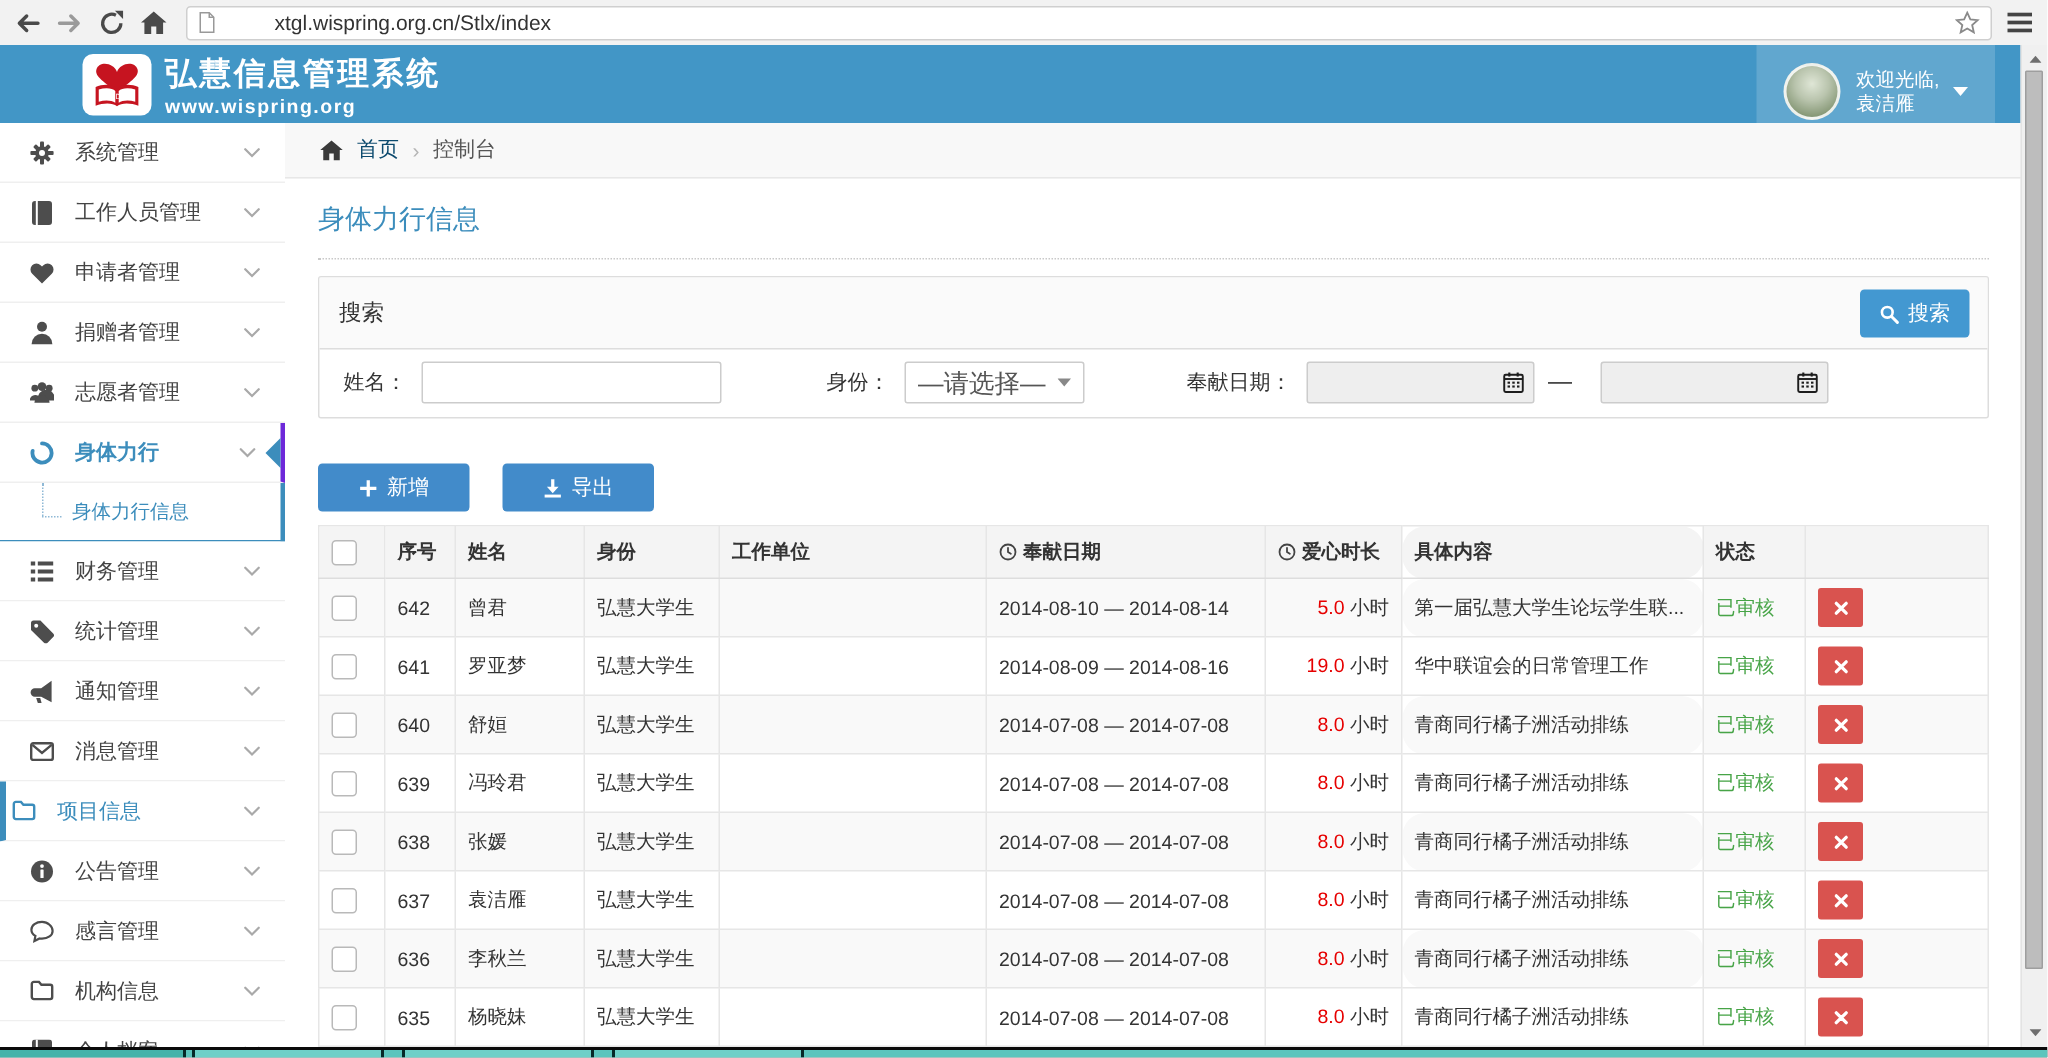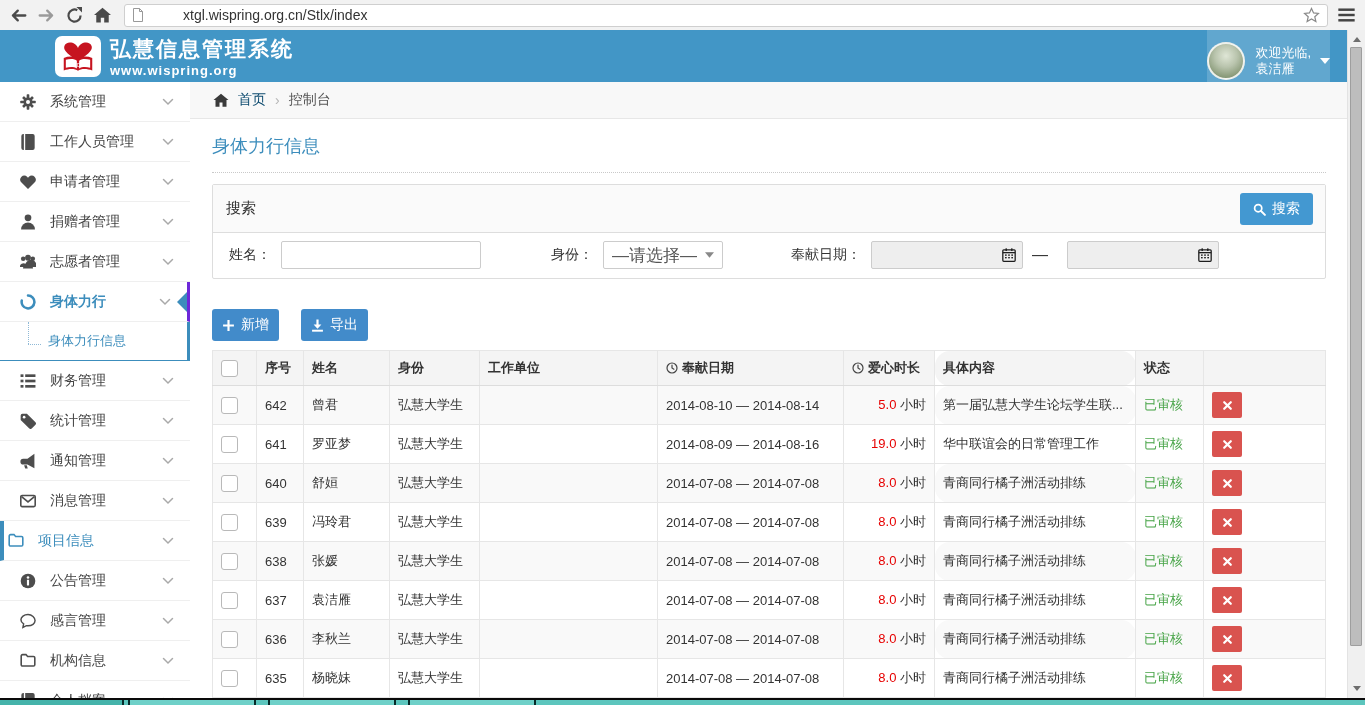--- a/index.html
+++ b/index.html
@@ -29,21 +29,21 @@
   .logo-mark{width:46px;height:41px;background:#fff;border-radius:7px;position:relative;
     display:flex;align-items:center;justify-content:center;}
   .logo-mark svg{width:38px;height:35px;}
   .logo-badge{position:absolute;left:13px;bottom:9px;font-size:5px;color:#fff;letter-spacing:.5px;}
   .logo-text{margin-left:9px;color:#fff;}
   .logo-title{font-size:21px;font-weight:bold;letter-spacing:2px;
     font-family:"DejaVu Serif","Liberation Serif",serif;}
   .logo-sub{font-size:13px;font-weight:bold;letter-spacing:1px;margin-top:0px;
     font-family:"Liberation Sans",sans-serif;}
   .userbox{position:absolute;right:18px;top:0;height:61px;background:rgba(255,255,255,.17);
-    display:flex;align-items:center;padding:0 0;cursor:pointer;}
+    display:flex;align-items:center;padding:0 18px;cursor:pointer;}
   .avatar{width:34px;height:34px;border-radius:50%;border:2px solid rgba(255,255,255,.85);
     background:radial-gradient(circle at 50% 35%,#dfe6d6 0%,#b9c4ad 40%,#8a9b7a 75%,#6f8566 100%);}
   .welcome{color:#fff;font-size:13px;line-height:16px;margin-left:10px;}
   .user-caret{width:10px;height:6px;color:#fff;margin-left:9px;}
 
   
   .sidebar{position:absolute;top:82px;left:0;width:190px;bottom:7px;background:#fff;
     border-right:1px solid #e4e4e4;overflow:hidden;}
   .side-item{height:39px;display:flex;align-items:center;padding-left:20px;
     border-bottom:1px solid #efefef;position:relative;cursor:pointer;background:#fff;}
@@ -99,21 +99,21 @@
     font-size:17px;color:#555;background:#fff;cursor:pointer;box-sizing:border-box;}
   .sel-caret{width:9px;height:6px;color:#888;}
   .f-date{width:152px;height:28px;background:#eee;border:1px solid #ccc;border-radius:2px;
     margin-left:10px;display:flex;align-items:center;justify-content:flex-end;
     padding:0 6px;box-sizing:border-box;cursor:pointer;}
   .cal-ic{width:14px;height:14px;color:#1d1d1d;}
   .dash{margin:0 9px;color:#333;}
 
   
   .btnrow{margin:30px 0 9px;display:flex;}
-  .tb-btn{height:32px;padding:0 10px;}
+  .tb-btn{height:32px;padding:0 27px;}
   .export-btn{margin-left:22px;}
 
   
   table{width:100%;border-collapse:collapse;font-size:13px;table-layout:fixed;}
   th,td{border:1px solid #e6e6e6;padding:0 8px;overflow:hidden;white-space:nowrap;}
   th{height:34px;background:#f4f4f4;text-align:left;color:#333;font-weight:bold;
     border-bottom:1px solid #ddd;}
   td{height:38px;color:#333;}
   tr.stripe td{background:#f9f9f9;}
   th.c1,td.c1{width:27px;}  th.c2,td.c2{width:30px;}

